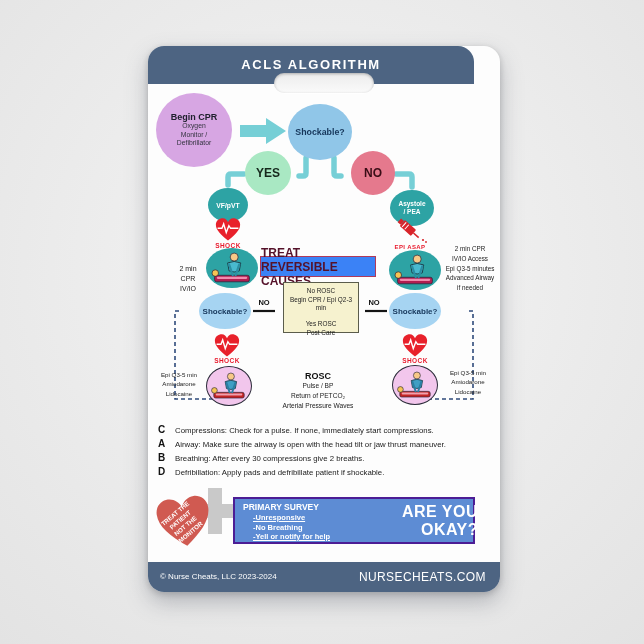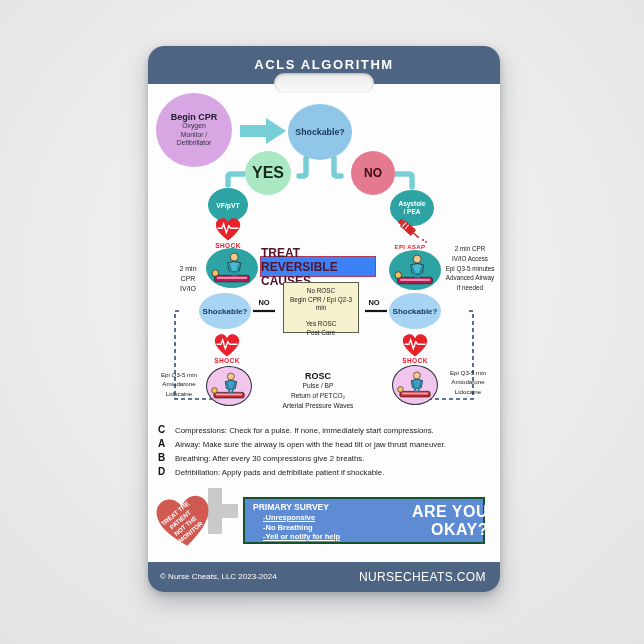--- a/index.html
+++ b/index.html
@@ -1,42 +1,42 @@
 <!DOCTYPE html>
 <html><head>
 <meta charset="utf-8">
 <style>
   html,body{margin:0;padding:0;}
   body{width:644px;height:644px;font-family:"Liberation Sans",sans-serif;}
   .stage{position:relative;width:644px;height:644px;
     background:radial-gradient(circle at 50% 42%,#f5f5f5 0%,#ebebeb 55%,#e3e3e3 100%);overflow:hidden;}
   .badge{position:absolute;left:148px;top:46px;width:352px;height:546px;background:#fdfdfd;
     border-radius:16px;box-shadow:0 10px 22px rgba(80,85,100,.35),0 2px 6px rgba(0,0,0,.18);}
-  .hdr{position:absolute;left:0;top:0;width:352px;height:38px;background:#4d6482;border-radius:16px 16px 0 0;}
+  .hdr{position:absolute;left:0;top:0;width:326px;height:38px;background:#4d6482;border-radius:16px 16px 0 0;}
   .hdr-title{width:100%;text-align:center;line-height:38px;color:#fff;font-weight:bold;font-size:13px;letter-spacing:1.6px;}
   .slot{position:absolute;left:126px;top:27px;width:100px;height:20px;border-radius:10px;
     background:linear-gradient(#ececec,#fafafa);box-shadow:inset 0 1px 3px rgba(0,0,0,.28),0 1px 0 rgba(255,255,255,.7);}
   .ftr{position:absolute;left:0;bottom:0;width:352px;height:30px;background:#4d6482;border-radius:0 0 16px 16px;}
   .ftr span{position:absolute;top:0;line-height:30px;color:#fff;font-weight:normal;}
   .node{position:absolute;border-radius:50%;display:flex;flex-direction:column;align-items:center;justify-content:center;text-align:center;}
   .overlay{position:absolute;left:0;top:0;pointer-events:none;}
   .overlay path{fill:none;}
   .tealpath{stroke:#76cfd6;stroke-width:5.5;stroke-linecap:round;}
   .blackpath{stroke:#151515;stroke-width:2.2;}
   .navypath{stroke:#2e4a7a;stroke-width:1.6;stroke-dasharray:4 3;}
   .txt{position:absolute;text-align:center;color:#222;}
   .shock-lbl{position:absolute;text-align:center;font-size:6.5px;font-weight:bold;color:#e8192c;letter-spacing:.4px;}
   .banner{position:absolute;left:112px;top:210px;width:114px;height:19px;background:#3b82f6;border:1.5px solid #b03a5a;
     display:flex;align-items:center;justify-content:center;font-size:12px;font-weight:bold;color:#55122a;}
   .memo{position:absolute;left:135px;top:236px;width:74px;height:49px;background:#f6f2cf;border:1.5px solid #5b5d4c;
     font-size:6.4px;color:#222;text-align:center;line-height:1.35;}
   .cabd-row{position:absolute;left:10px;width:336px;height:13px;}
   .cabd-letter{position:absolute;left:0;top:0;width:14px;font-size:10px;font-weight:bold;color:#111;}
   .cabd-text{position:absolute;left:17px;top:1.5px;font-size:7.8px;color:#1a1a1a;white-space:nowrap;}
-  .ps-box{position:absolute;left:95px;top:451px;width:242px;height:47px;background:#5d8cd4;border:2px solid #14532d;box-sizing:border-box;}
+  .ps-box{position:absolute;left:85px;top:451px;width:242px;height:47px;background:#5d8cd4;border:2px solid #4c1d95;box-sizing:border-box;}
   .cross{position:absolute;left:44px;top:442px;width:46px;height:46px;}
   .heart-motto{position:absolute;left:4px;top:446px;width:64px;height:60px;}
 </style>
 </head>
 <body>
 
 <div class="stage">
   <div class="badge">
 
     <svg class="overlay" width="352" height="546" viewBox="0 0 352 546">
@@ -72,21 +72,21 @@
       <div style="font-size:6.8px;color:#33333f;line-height:1.3;">Oxygen</div>
       <div style="font-size:6.8px;color:#33333f;line-height:1.3;">Monitor /</div>
       <div style="font-size:6.8px;color:#33333f;line-height:1.3;">Defibrillator</div>
     </div>
 
     <div class="node" style="left:140px;top:58px;width:64px;height:56px;background:#90c6e8;">
       <div style="font-size:8.8px;font-weight:bold;color:#16365a;">Shockable?</div>
     </div>
 
     <div class="node" style="left:97px;top:105px;width:46px;height:44px;background:#a9e8c3;">
-      <div style="font-size:16px;font-weight:bold;color:#16281c;">YES</div>
+      <div style="font-size:12px;font-weight:bold;color:#16281c;">YES</div>
     </div>
     <div class="node" style="left:203px;top:105px;width:44px;height:44px;background:#e5798d;">
       <div style="font-size:12px;font-weight:bold;color:#3a0d16;">NO</div>
     </div>
 
     <div class="node" style="left:60px;top:142px;width:40px;height:34px;background:#2da3a4;">
       <div style="font-size:6.8px;font-weight:bold;color:#fff;">VF/pVT</div>
     </div>
     <div class="node" style="left:242px;top:144px;width:44px;height:36px;background:#2da3a4;">
       <div style="font-size:6.5px;font-weight:bold;color:#fff;line-height:1.25;">Asystole</div>

